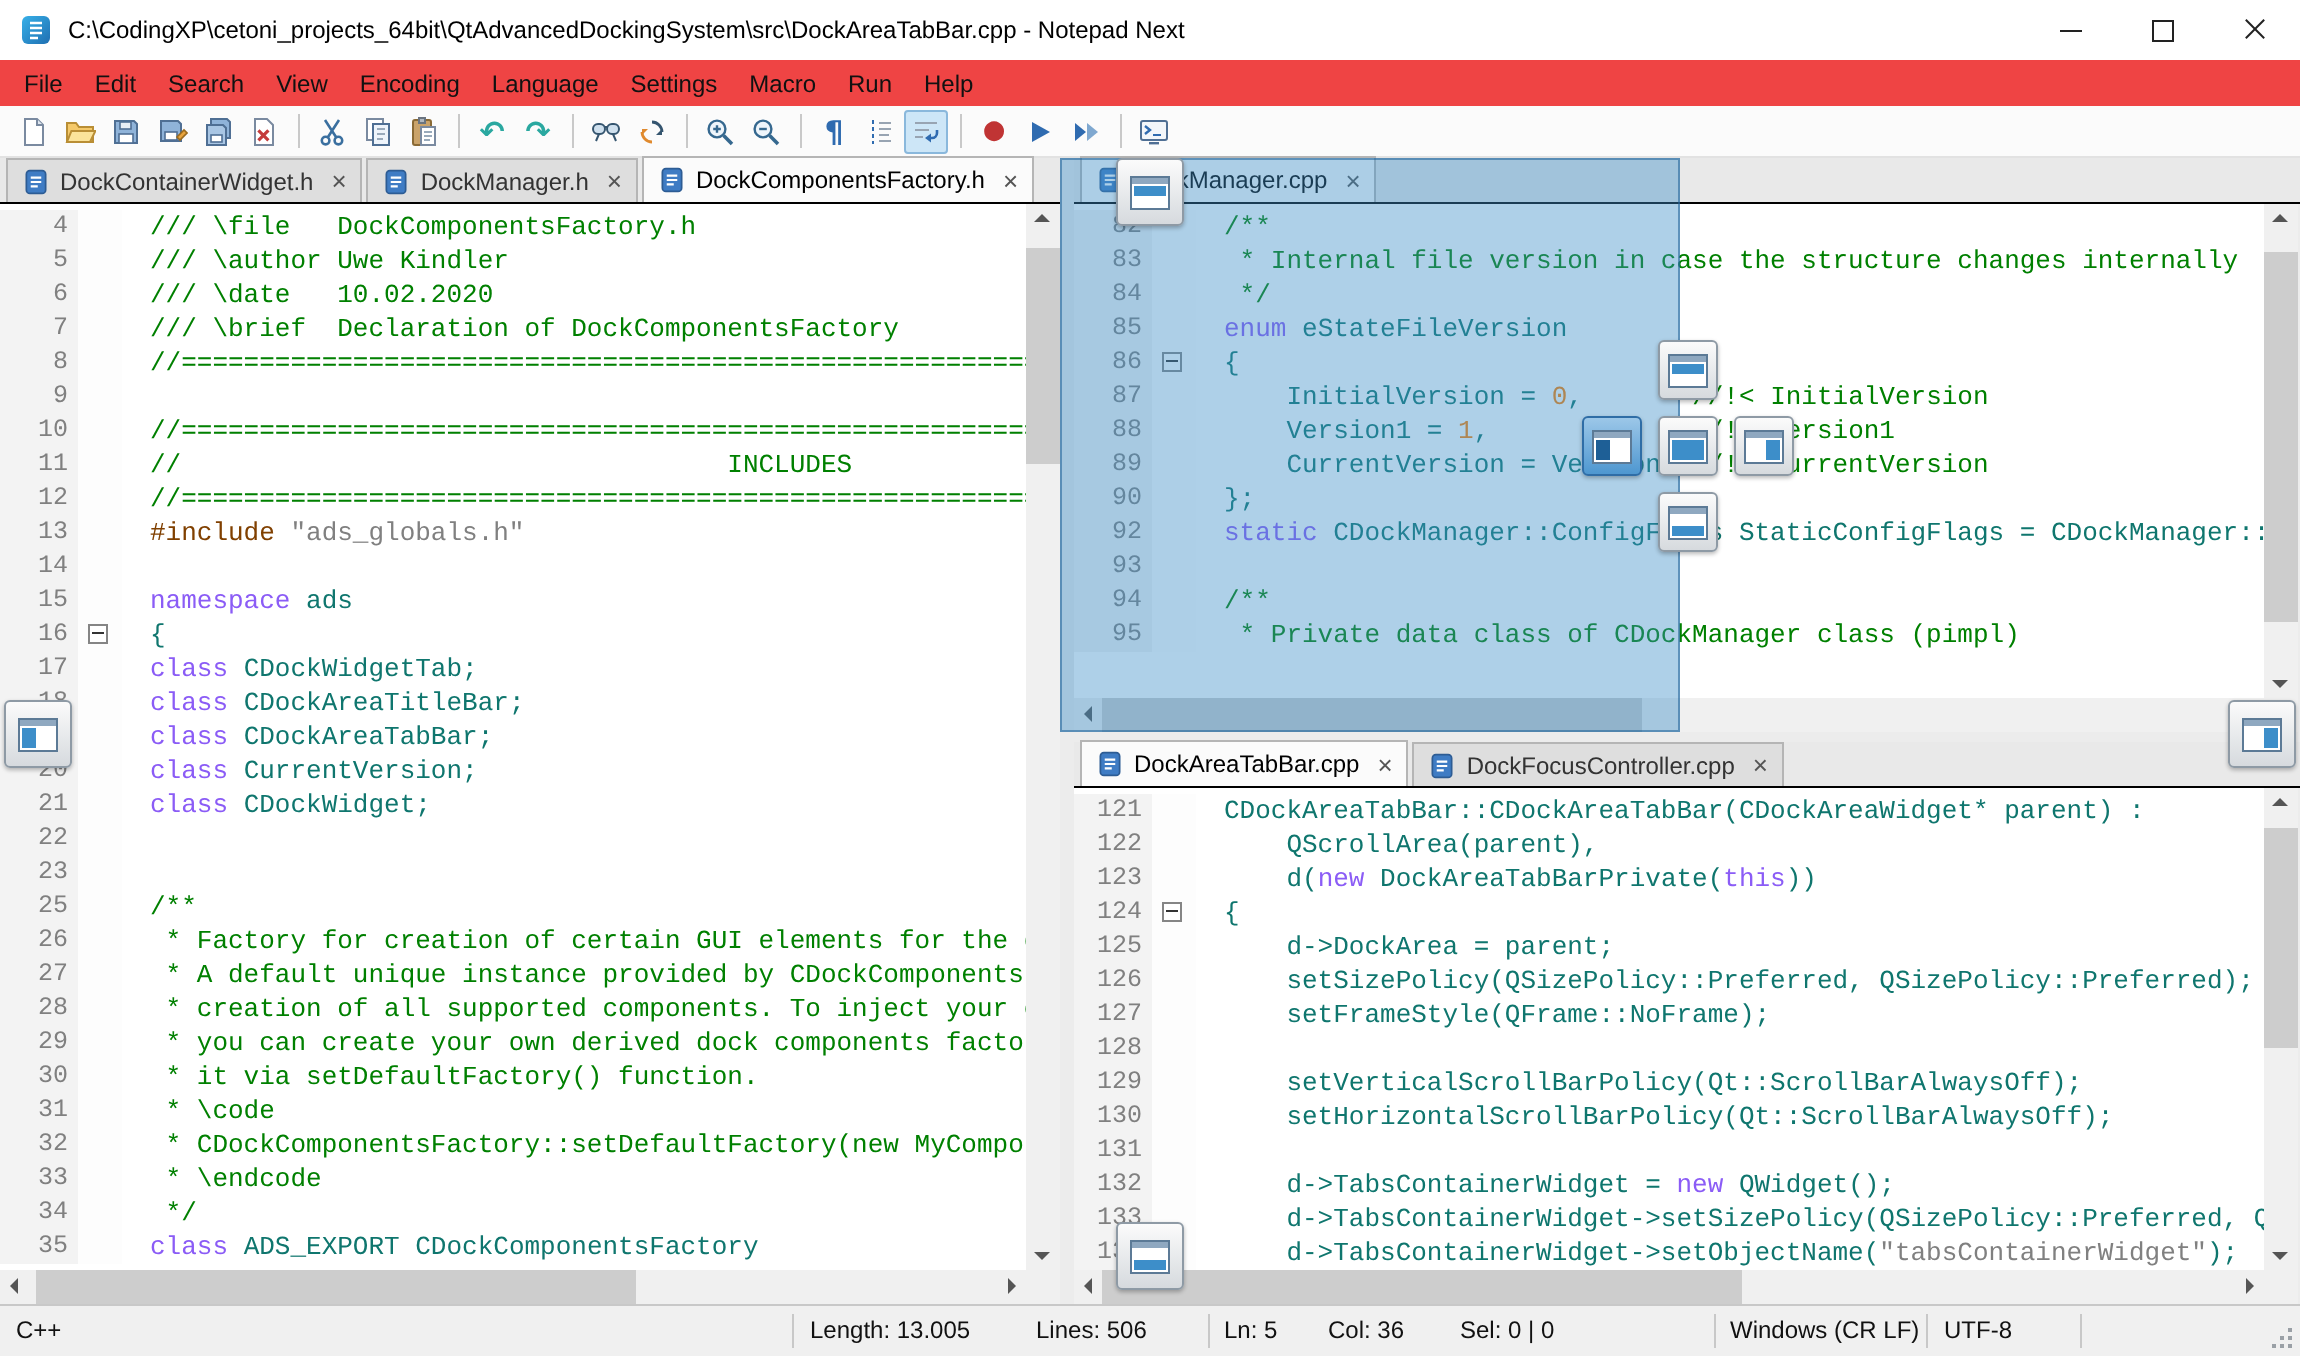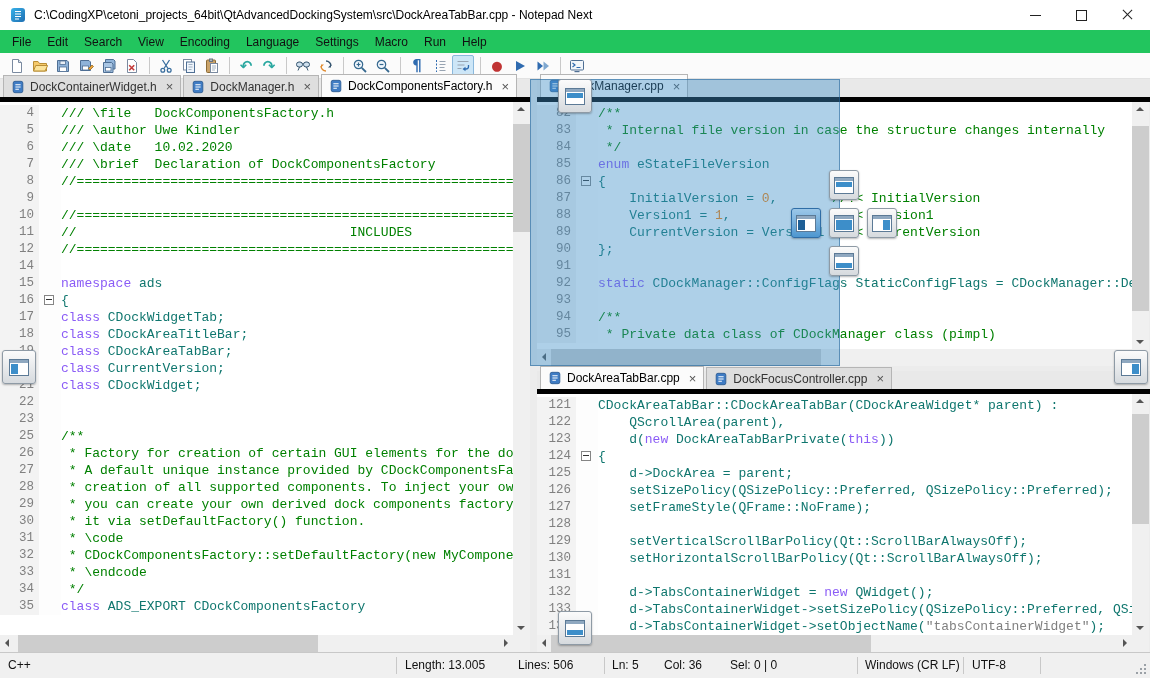--- a/index.html
+++ b/index.html
@@ -9,46 +9,46 @@
   #titlebar{position:absolute;left:0;top:0;width:1150px;height:30px;background:#fff;text-align:right;}
   #app-icon{position:absolute;left:10px;top:7px;width:16px;height:16px;}
   #title-text{position:absolute;left:34px;top:0;line-height:30px;font-size:12px;color:#000;white-space:nowrap;}
   .win-btn{position:absolute;top:0;width:46px;height:30px;}
   .btn-min{left:1012px}.btn-max{left:1058px}.btn-close{left:1104px}
   .btn-min i{position:absolute;left:18px;top:15px;width:11px;height:1px;background:#222;}
   .btn-max i{position:absolute;left:18px;top:10px;width:9px;height:9px;border:1px solid #222;}
   .btn-close i,.btn-close b{position:absolute;left:17px;top:14px;width:13px;height:1px;background:#222;}
   .btn-close i{transform:rotate(45deg);}.btn-close b{transform:rotate(-45deg);}
   
-  #menubar{position:absolute;left:0;top:30px;width:1150px;height:23px;background:#22c55e;display:flex;align-items:center;padding-left:4px;box-sizing:border-box;}
+  #menubar{position:absolute;left:0;top:30px;width:1150px;height:23px;background:#ef4444;display:flex;align-items:center;padding-left:4px;box-sizing:border-box;}
   .menu-item{padding:0 8px;font-size:12px;line-height:22px;color:#111;}
   
   #toolbar{position:absolute;left:0;top:53px;width:1150px;height:26px;background:#fbfbfb;border-bottom:1px solid #e2e2e2;box-sizing:border-box;display:flex;align-items:center;padding-left:6px;}
   .tb-btn{width:22px;height:22px;border-radius:2px;display:flex;align-items:center;justify-content:center;margin-right:1px;border:1px solid transparent;box-sizing:border-box;}
   .tb-btn.active{background:#cde6f7;border-color:#8ab8dc;}
   .tb-btn svg{display:block;}
   .tb-sep{width:1px;height:17px;background:#c9c9c9;margin:0 5px;}
   .tbg{font-family:"DejaVu Sans",sans-serif;font-size:15px;line-height:20px;}
   
   #main-bg{position:absolute;left:0;top:79px;width:1150px;height:573px;background:#ececec;}
-  .tabbar{position:absolute;height:23px;background:#e9e9e9;border-bottom:5px solid #000000;box-sizing:border-box;display:flex;align-items:flex-end;padding-left:3px;}
+  .tabbar{position:absolute;height:23px;background:#e9e9e9;border-bottom:1px solid #000000;box-sizing:border-box;display:flex;align-items:flex-end;padding-left:3px;}
   .tab{height:22px;display:flex;align-items:center;padding:0 7px;font-size:12px;color:#333;background:#dedede;border:1px solid #b5b5b5;border-bottom:none;box-sizing:border-box;margin-right:2px;white-space:nowrap;}
   .tab.active{background:#fbfbfb;color:#000;height:23px;position:relative;z-index:2;}
   .tab-icon{width:14px;height:14px;margin-right:5px;display:inline-block;}
   .tab-icon svg{display:block;}
   .tab-label{white-space:nowrap;}
   .tab-close{margin-left:9px;color:#555;font-size:13px;line-height:13px;}
   .viewport{position:absolute;background:#ffffff;overflow:hidden;padding-top:3px;box-sizing:border-box;}
   .ed-row{display:flex;height:17px;white-space:pre;}
   .ln{flex:none;width:34px;text-align:right;padding-right:5px;background:#f3f3f3;color:#808080;
       font-family:"Liberation Mono","DejaVu Sans Mono",monospace;font-size:12.5px;line-height:17px;}
   .fold{flex:none;width:22px;position:relative;background:#fdfdfd;}
   .fold-box{position:absolute;left:5px;top:3px;width:10px;height:10px;border:1px solid #858585;background:#fff;box-sizing:border-box;}
   .fold-box::after{content:"";position:absolute;left:1px;top:3px;width:6px;height:1px;background:#333;}
-  .src{flex:1;overflow:hidden;font-family:"Liberation Mono","DejaVu Sans Mono",monospace;font-size:13px;line-height:17px;white-space:pre;}
+  .src{flex:1;overflow:hidden;font-family:"Liberation Mono","DejaVu Sans Mono",monospace;font-size:13px;line-height:17px;white-space:pre;margin-left:14px;}
   .tk-c{color:#008000}.tk-k{color:#8b5cf6}.tk-p{color:#804000}.tk-s{color:#808080}.tk-n{color:#ff8000}.tk-d{color:#0f766e}
   .divider-v{position:absolute;background:#ececec;}
   .splitter-h{position:absolute;background:#ececec;}
   
   .sb{position:absolute;background:#f0f0f0;}
   .sb.v{width:17px;}.sb.h{height:17px;}
   .sb .thumb{position:absolute;background:#cdcdcd;}
   .sb.v .thumb{left:0;width:17px;}
   .sb.h .thumb{top:0;height:17px;}
   .arr{position:absolute;width:17px;height:17px;background:#f0f0f0;}
@@ -315,20 +315,21 @@
   <div class="viewport" style="left:0;top:102px;width:513px;height:533px">
       <div class="ed-row"><span class="ln">4</span><span class="fold"></span><span class="src"><span class="tk-c">/// \file   DockComponentsFactory.h</span></span></div>
       <div class="ed-row"><span class="ln">5</span><span class="fold"></span><span class="src"><span class="tk-c">/// \author Uwe Kindler</span></span></div>
       <div class="ed-row"><span class="ln">6</span><span class="fold"></span><span class="src"><span class="tk-c">/// \date   10.02.2020</span></span></div>
       <div class="ed-row"><span class="ln">7</span><span class="fold"></span><span class="src"><span class="tk-c">/// \brief  Declaration of DockComponentsFactory</span></span></div>
       <div class="ed-row"><span class="ln">8</span><span class="fold"></span><span class="src"><span class="tk-c">//============================================================================</span></span></div>
       <div class="ed-row"><span class="ln">9</span><span class="fold"></span><span class="src"></span></div>
       <div class="ed-row"><span class="ln">10</span><span class="fold"></span><span class="src"><span class="tk-c">//============================================================================</span></span></div>
       <div class="ed-row"><span class="ln">11</span><span class="fold"></span><span class="src"><span class="tk-c">//                                   INCLUDES</span></span></div>
       <div class="ed-row"><span class="ln">12</span><span class="fold"></span><span class="src"><span class="tk-c">//============================================================================</span></span></div>
+      <div class="ed-row"><span class="ln">13</span><span class="fold"></span><span class="src"><span class="tk-p">#include </span><span class="tk-s">"ads_globals.h"</span></span></div>
       <div class="ed-row"><span class="ln">14</span><span class="fold"></span><span class="src"></span></div>
       <div class="ed-row"><span class="ln">15</span><span class="fold"></span><span class="src"><span class="tk-k">namespace</span><span class="tk-d"> ads</span></span></div>
       <div class="ed-row"><span class="ln">16</span><span class="fold"><i class="fold-box"></i></span><span class="src"><span class="tk-d">{</span></span></div>
       <div class="ed-row"><span class="ln">17</span><span class="fold"></span><span class="src"><span class="tk-k">class</span><span class="tk-d"> CDockWidgetTab;</span></span></div>
       <div class="ed-row"><span class="ln">18</span><span class="fold"></span><span class="src"><span class="tk-k">class</span><span class="tk-d"> CDockAreaTitleBar;</span></span></div>
       <div class="ed-row"><span class="ln">19</span><span class="fold"></span><span class="src"><span class="tk-k">class</span><span class="tk-d"> CDockAreaTabBar;</span></span></div>
       <div class="ed-row"><span class="ln">20</span><span class="fold"></span><span class="src"><span class="tk-k">class</span><span class="tk-d"> CurrentVersion;</span></span></div>
       <div class="ed-row"><span class="ln">21</span><span class="fold"></span><span class="src"><span class="tk-k">class</span><span class="tk-d"> CDockWidget;</span></span></div>
       <div class="ed-row"><span class="ln">22</span><span class="fold"></span><span class="src"></span></div>
       <div class="ed-row"><span class="ln">23</span><span class="fold"></span><span class="src"></span></div>
@@ -373,21 +374,20 @@
   <div class="viewport" style="left:537px;top:102px;width:595px;height:247px">
       <div class="ed-row"><span class="ln">82</span><span class="fold"></span><span class="src"><span class="tk-c">/**</span></span></div>
       <div class="ed-row"><span class="ln">83</span><span class="fold"></span><span class="src"><span class="tk-c"> * Internal file version in case the structure changes internally</span></span></div>
       <div class="ed-row"><span class="ln">84</span><span class="fold"></span><span class="src"><span class="tk-c"> */</span></span></div>
       <div class="ed-row"><span class="ln">85</span><span class="fold"></span><span class="src"><span class="tk-k">enum</span><span class="tk-d"> eStateFileVersion</span></span></div>
       <div class="ed-row"><span class="ln">86</span><span class="fold"><i class="fold-box"></i></span><span class="src"><span class="tk-d">{</span></span></div>
       <div class="ed-row"><span class="ln">87</span><span class="fold"></span><span class="src"><span class="tk-d">    InitialVersion = </span><span class="tk-n">0</span><span class="tk-d">,       </span><span class="tk-c">//!&lt; InitialVersion</span></span></div>
       <div class="ed-row"><span class="ln">88</span><span class="fold"></span><span class="src"><span class="tk-d">    Version1 = </span><span class="tk-n">1</span><span class="tk-d">,             </span><span class="tk-c">//!&lt; Version1</span></span></div>
       <div class="ed-row"><span class="ln">89</span><span class="fold"></span><span class="src"><span class="tk-d">    CurrentVersion = Version1 </span><span class="tk-c">//!&lt; CurrentVersion</span></span></div>
       <div class="ed-row"><span class="ln">90</span><span class="fold"></span><span class="src"><span class="tk-d">};</span></span></div>
-      <div class="ed-row"><span class="ln">91</span><span class="fold"></span><span class="src"></span></div>
       <div class="ed-row"><span class="ln">92</span><span class="fold"></span><span class="src"><span class="tk-k">static</span><span class="tk-d"> CDockManager::ConfigFlags StaticConfigFlags = CDockManager::DefaultNonOpaqueConfig;</span></span></div>
       <div class="ed-row"><span class="ln">93</span><span class="fold"></span><span class="src"></span></div>
       <div class="ed-row"><span class="ln">94</span><span class="fold"></span><span class="src"><span class="tk-c">/**</span></span></div>
       <div class="ed-row"><span class="ln">95</span><span class="fold"></span><span class="src"><span class="tk-c"> * Private data class of CDockManager class (pimpl)</span></span></div>
     </div>
   <div class="sb v" style="left:1132px;top:102px;height:247px">
     <div class="arr up"></div>
     <div class="thumb" style="top:24px;height:185px"></div>
     <div class="arr down"></div>
   </div>

